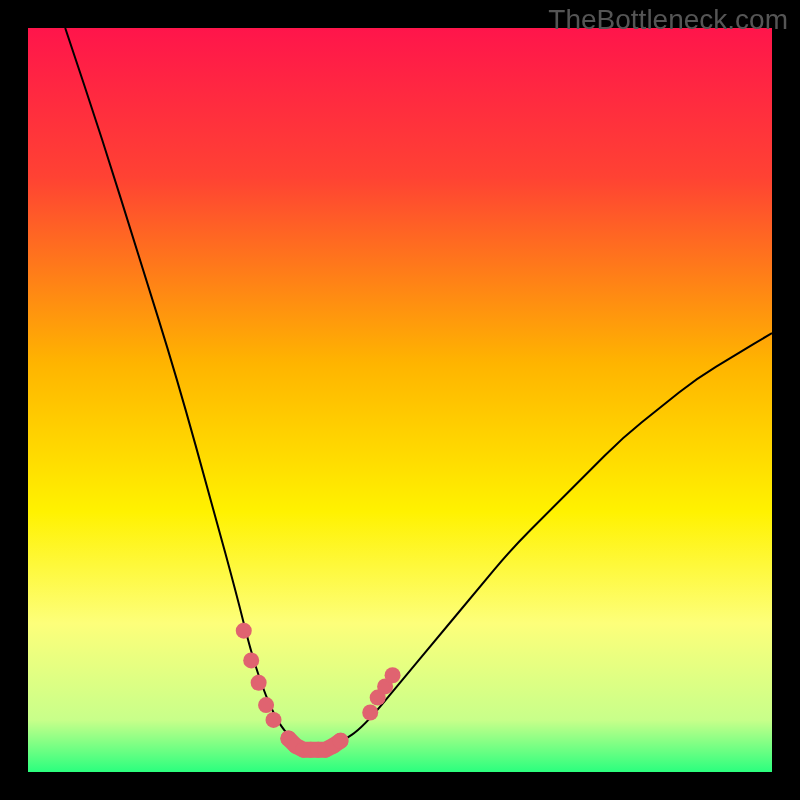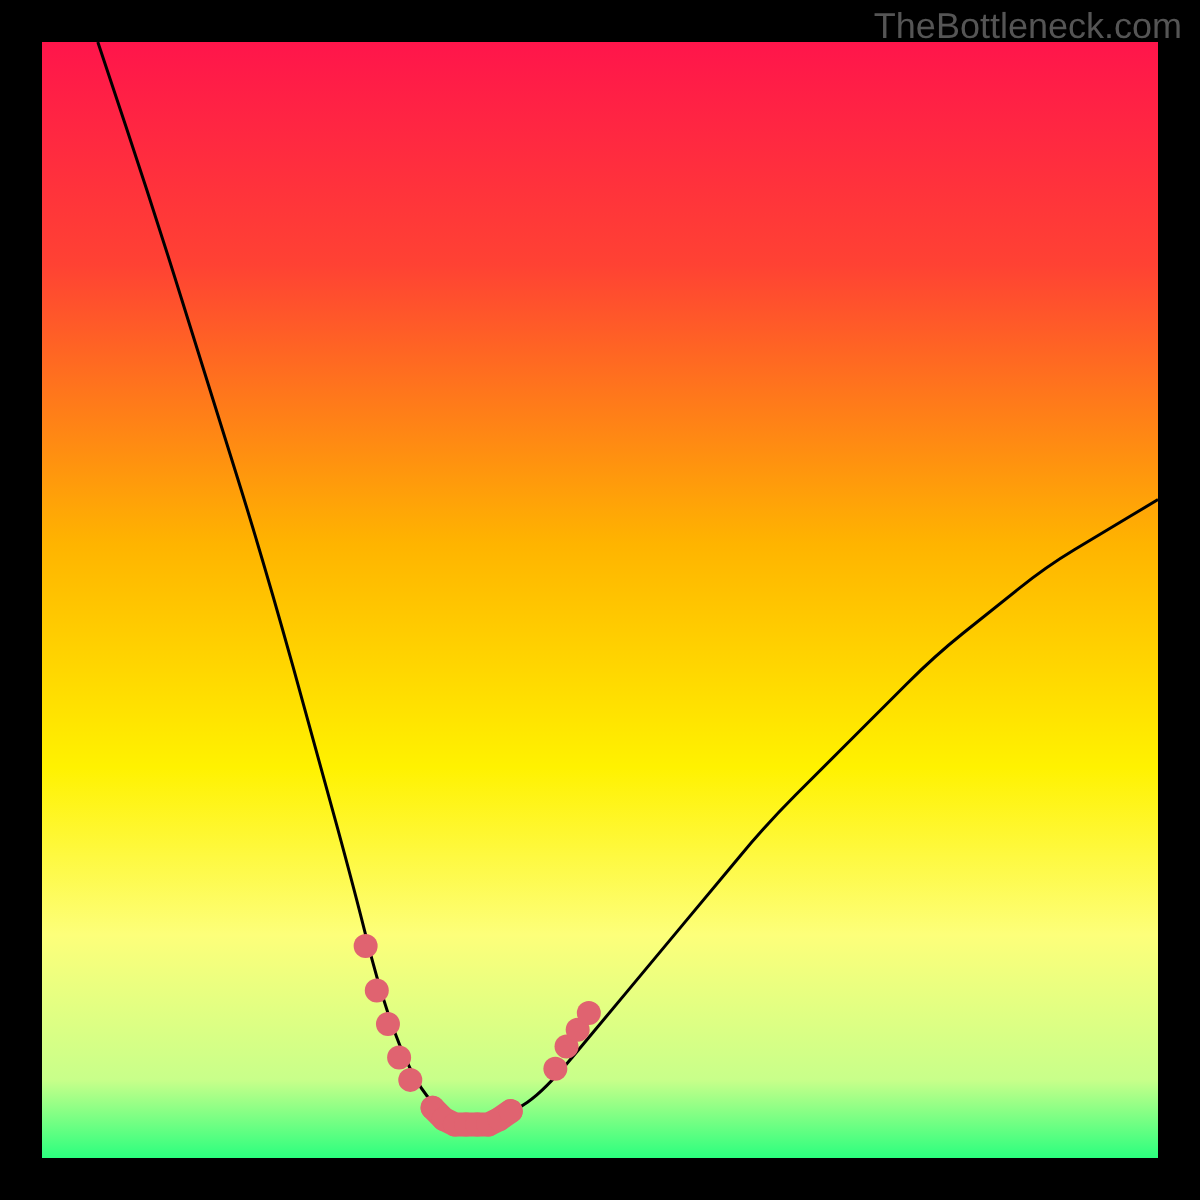--- a/index.html
+++ b/index.html
@@ -9,21 +9,21 @@
     height: 800px;
     background: #000;
     position: relative;
     font-family: Arial, Helvetica, sans-serif;
   }
   .watermark {
     position: absolute;
     top: 4px;
     right: 12px;
     color: #555;
-    font-size: 24px;
+    font-size: 28px;
     font-weight: 400;
     z-index: 10;
   }
   .frame {
     position: absolute;
     top: 28px;
     left: 28px;
     width: 744px;
     height: 744px;
     background: #000;

